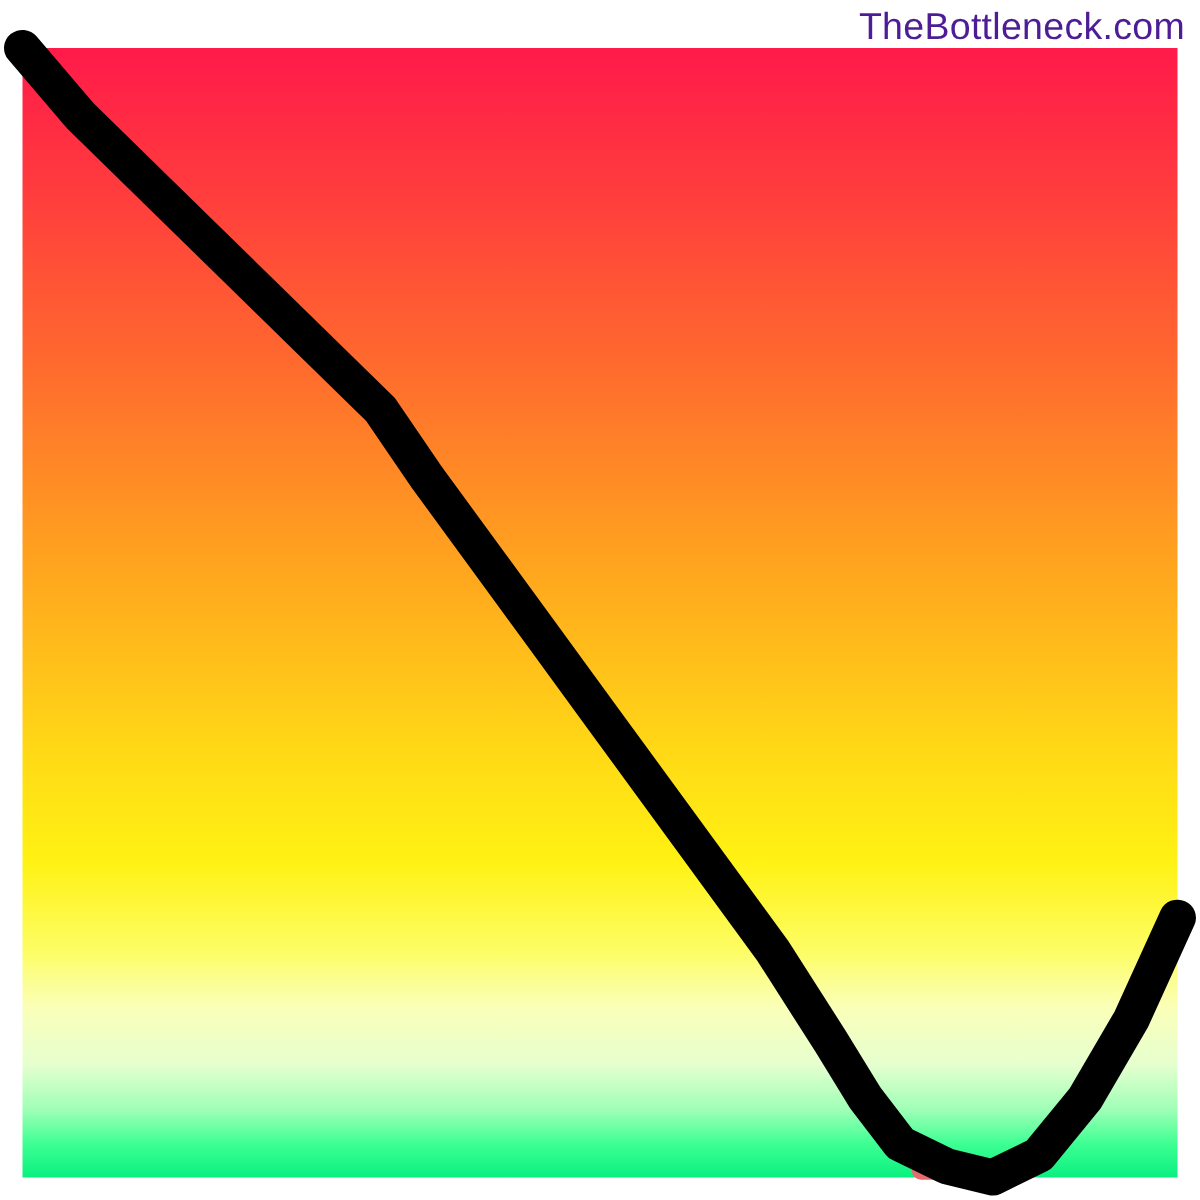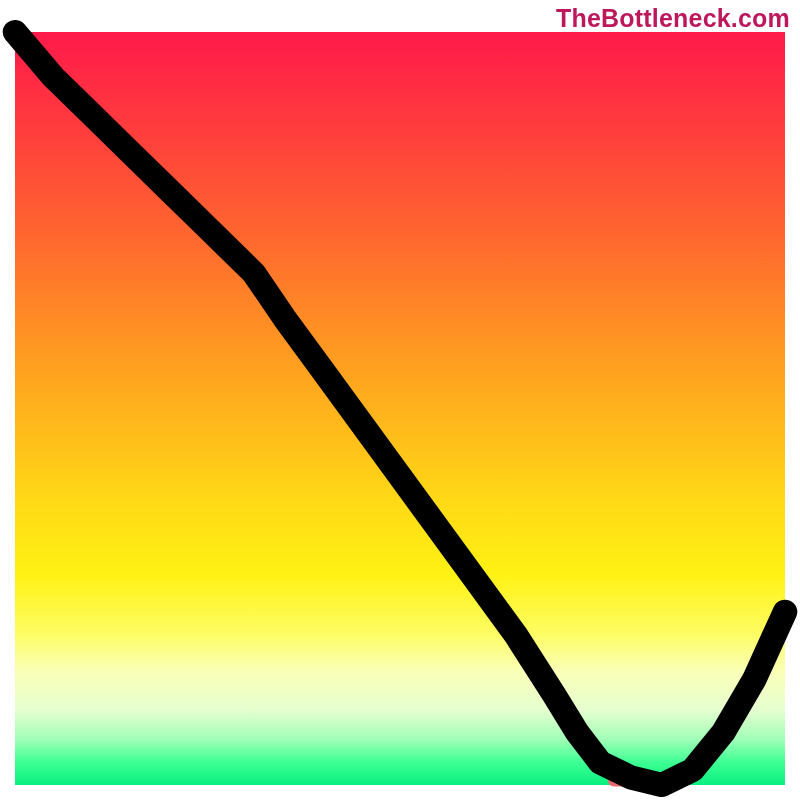--- a/index.html
+++ b/index.html
@@ -13,22 +13,22 @@
   .wrap {
     position: relative;
     width: 800px;
     height: 800px;
   }
   .watermark {
     position: absolute;
     top: 4px;
     right: 10px;
     font-size: 25px;
-    font-weight: 700;
-    color: #be185d;
+    font-weight: 400;
+    color: #4c1d95;
     letter-spacing: 0.2px;
     z-index: 10;
   }
   .plot {
     position: absolute;
     left: 15px;
     top: 32px;
     width: 770px;
     height: 753px;
     background: linear-gradient(to bottom,

